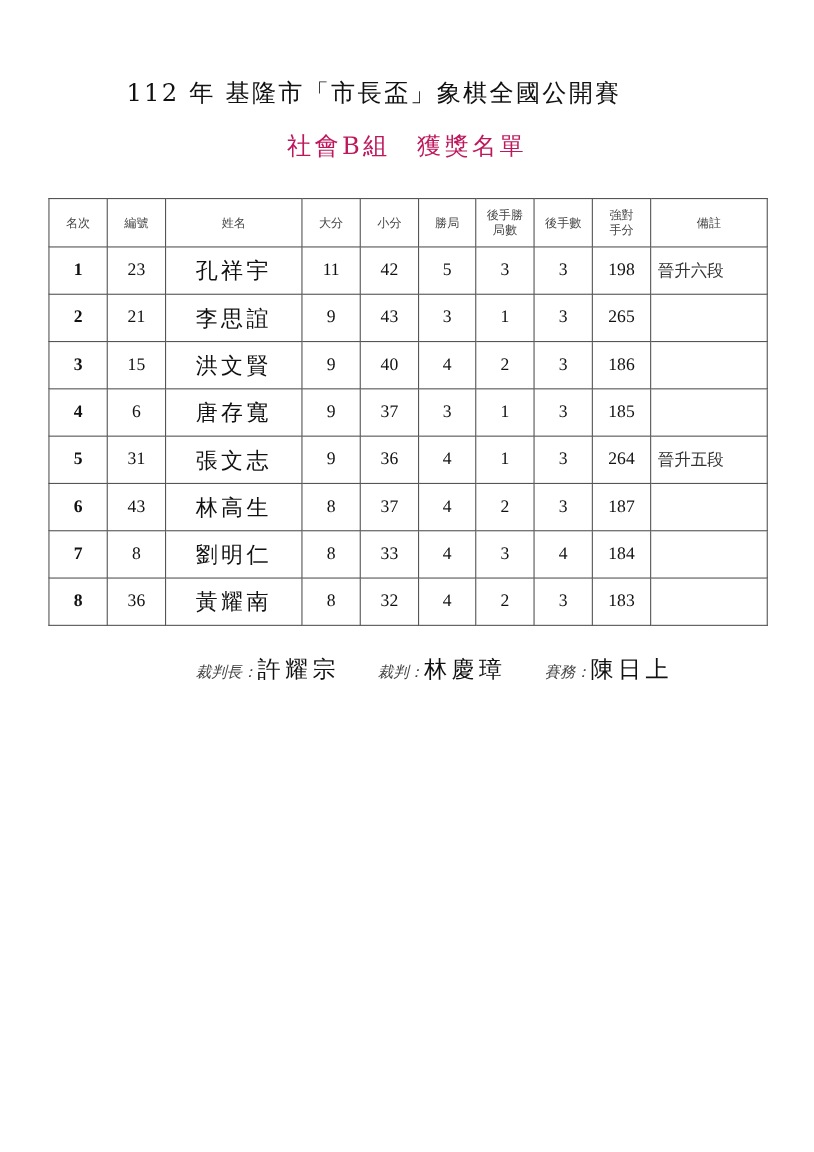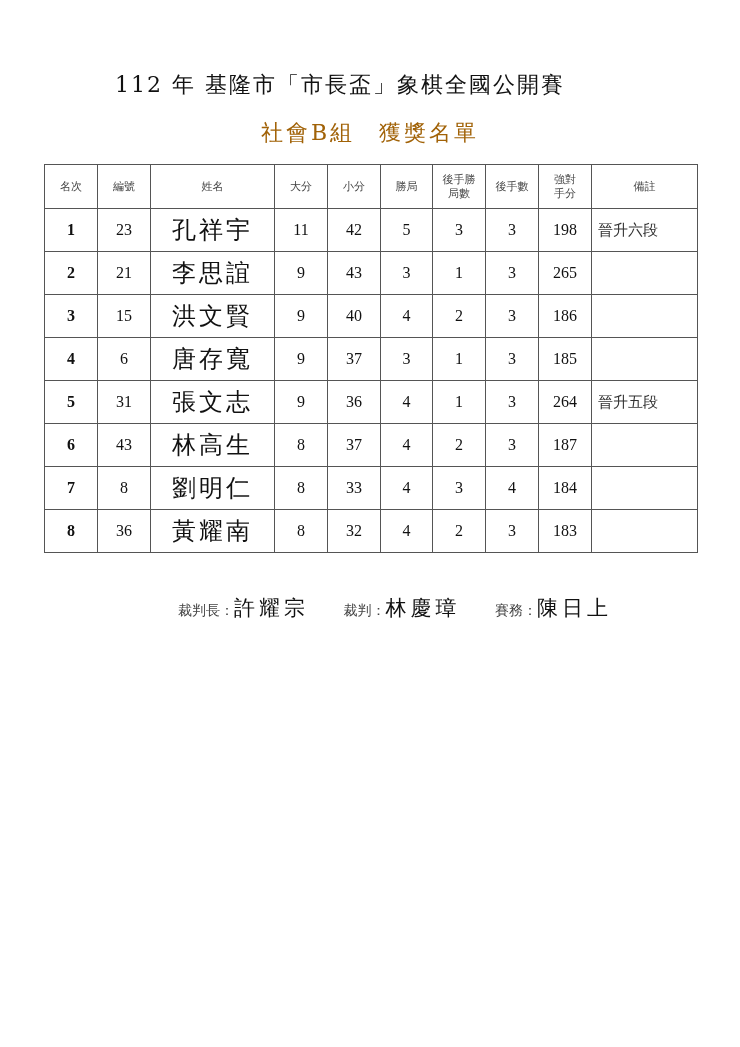--- a/index.html
+++ b/index.html
@@ -26,28 +26,28 @@
       color: #111;
     }
     .page-subtitle {
       position: absolute;
       left: 0;
       width: 740px;
       top: 118px;
       text-align: center;
       font-size: 22px;
       letter-spacing: 3px;
-      color: #a16207;
+      color: #be185d;
     }
     .page-subtitle .gap { display: inline-block; width: 24px; }
 
     table.results {
       position: absolute;
       left: 44px;
-      top: 164px;
+      top: 180px;
       border-collapse: collapse;
       table-layout: fixed;
       width: 653px;
     }
     table.results th,
     table.results td {
       border: 1px solid #555555;
       text-align: center;
       vertical-align: middle;
       padding: 0;
@@ -62,21 +62,21 @@
     }
     table.results td {
       height: 42px;
       font-family: "Liberation Serif", "DejaVu Serif", serif;
       font-size: 16px;
       color: #111;
     }
     table.results td.rank { font-weight: bold; }
     table.results td.name {
       font-family: Liberation Serif, serif;
-      font-size: 24px;
+      font-size: 20px;
       letter-spacing: 3px;
     }
     table.results td.remark {
       text-align: left;
       padding-left: 6px;
       font-family: Liberation Mono, monospace;
       font-size: 15px;
       color: #333;
       margin-left: 32px;
     }
@@ -87,20 +87,21 @@
       left: 178px;
       font-size: 14px;
       white-space: nowrap;
       color: #333;
     }
     .signatures .sig { display: inline-block; margin-right: 30px; }
     .signatures .role {
       font-family: "DejaVu Sans", sans-serif;
       font-size: 14px;
       color: #444;
+      font-style: italic;
     }
     .signatures .person {
       font-family: "DejaVu Serif", serif;
       font-size: 21px;
       letter-spacing: 4px;
       color: #111;
       text-align: center;
     }
   </style>
 </head>

